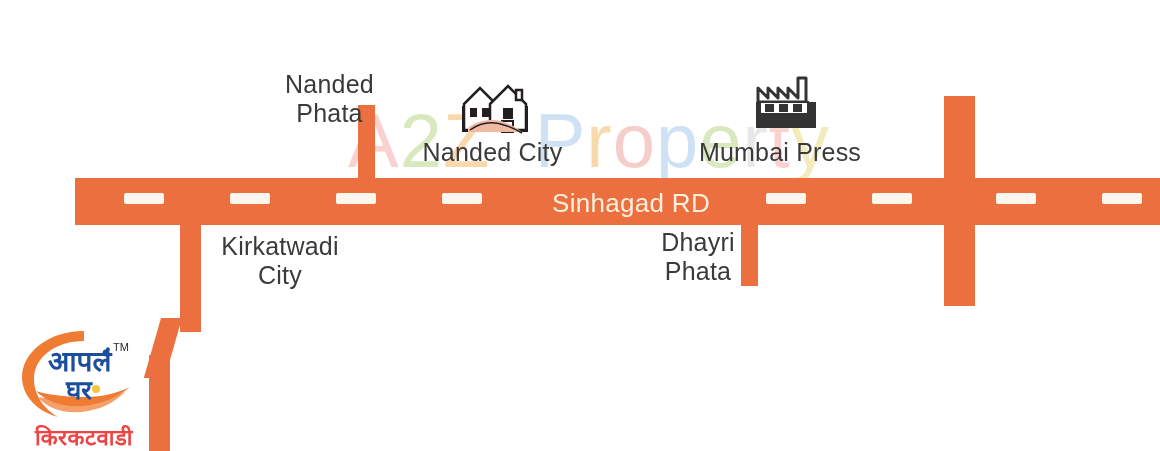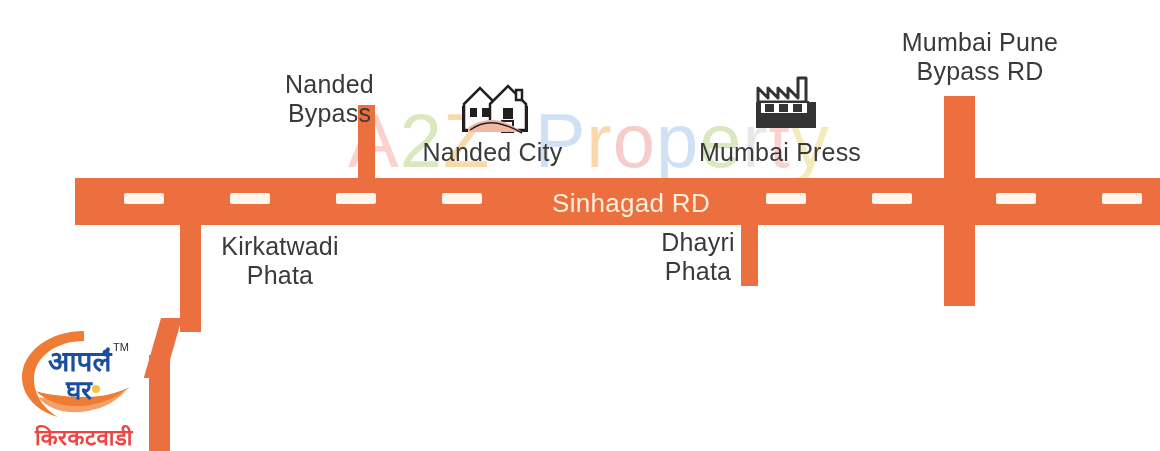--- a/index.html
+++ b/index.html
@@ -189,27 +189,25 @@
       <rect x="4" y="30" width="60" height="26" fill="#333333"></rect>
       <rect x="8" y="30" width="48" height="12" fill="#ffffff" stroke="#333333" stroke-width="2"></rect>
 
       <rect x="13" y="32" width="9" height="8" fill="#333333"></rect>
       <rect x="27" y="32" width="9" height="8" fill="#333333"></rect>
       <rect x="41" y="32" width="9" height="8" fill="#333333"></rect>
     </svg>
   </div>
 
   <div class="label" id="lbl-nanded-phata">Nanded
-Bypass</div>
+Phata</div>
   <div class="label" id="lbl-nanded-city">Nanded City</div>
   <div class="label" id="lbl-lokmat">Mumbai Press</div>
-  <div class="label" id="lbl-mumbai">Mumbai Pune
-Bypass RD</div>
   <div class="label" id="lbl-kirkatwadi">Kirkatwadi
-Phata</div>
+City</div>
   <div class="label" id="lbl-dhayri">Dhayri
 Phata</div>
   <div id="lbl-sinhagad">Sinhagad RD</div>
 
   <div id="logo-block">
     <svg id="logo-mark" viewBox="0 0 140 96" xmlns="http://www.w3.org/2000/svg">
 
       <path d="M70 6 C34 6 8 28 8 52 C8 70 22 86 44 92 C30 84 20 70 20 54 C20 32 42 16 70 16 Z" fill="#F07B33"></path>
       <path d="M24 72 C34 84 52 90 74 86 C92 83 104 74 112 66 C100 72 86 76 70 76 C52 76 36 74 24 72 Z" fill="#F4A06A"></path>
       <path d="M22 66 C34 78 54 84 76 80 C94 77 106 70 116 62 C104 68 88 72 72 72 C54 72 34 70 22 66 Z" fill="#F07B33"></path>

